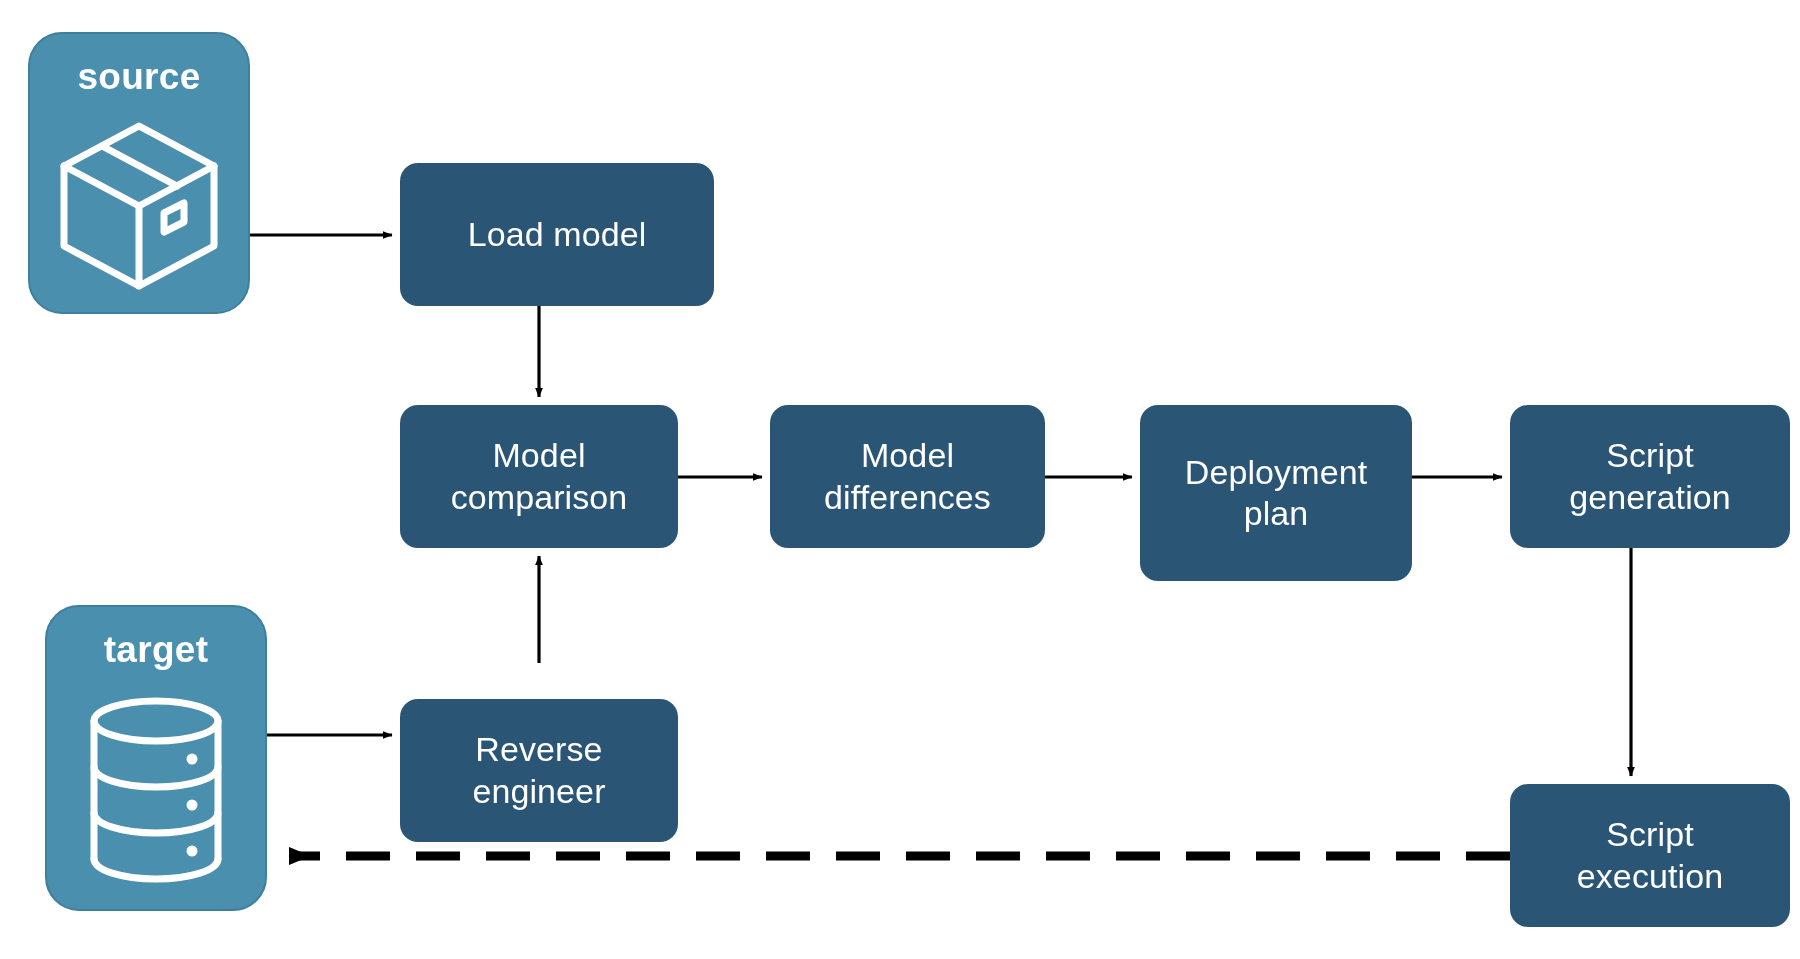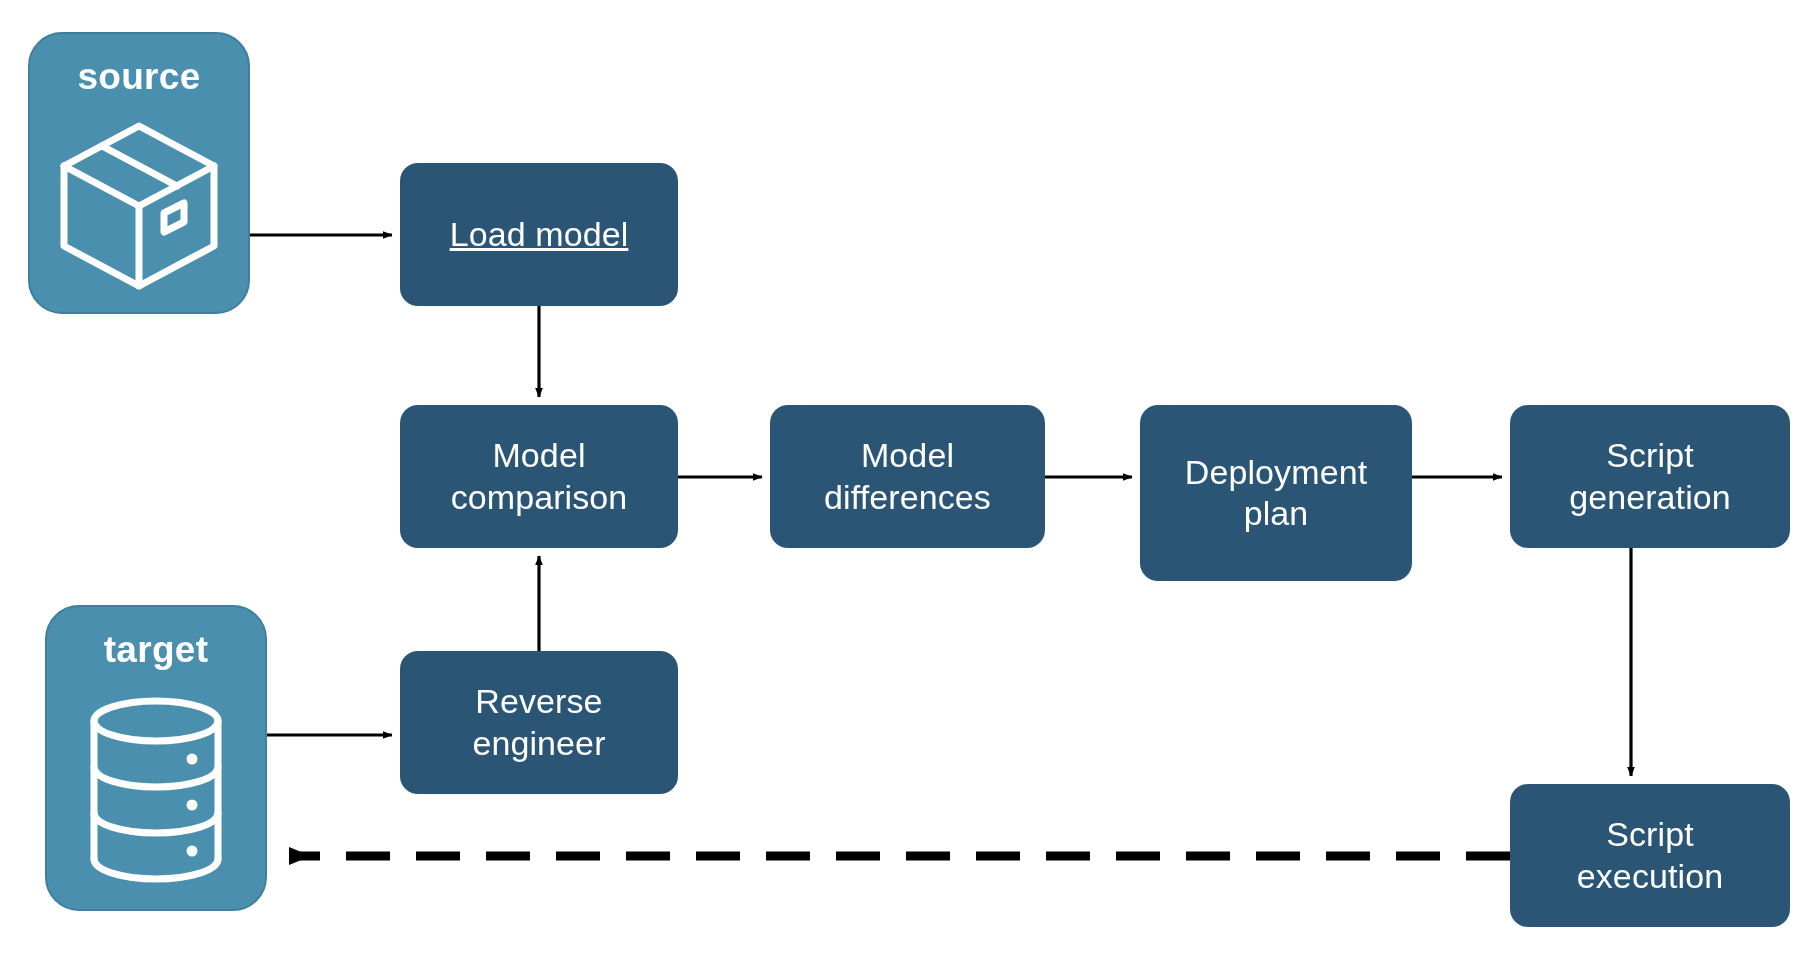--- a/index.html
+++ b/index.html
@@ -127,21 +127,21 @@
         <path d="M13 164 A62 20 0 0 0 137 164"></path>
         <path d="M13 72 A62 20 0 0 0 137 72"></path>
         <path d="M13 118 A62 20 0 0 0 137 118"></path>
         <circle cx="111" cy="64" r="5.5" fill="#ffffff" stroke="none"></circle>
         <circle cx="111" cy="110" r="5.5" fill="#ffffff" stroke="none"></circle>
         <circle cx="111" cy="156" r="5.5" fill="#ffffff" stroke="none"></circle>
       </svg>
     </div>
   </div>
 
-  <div class="node proc" style="left:400px; top:163px; width:278px; height:143px;text-decoration:underline;">
+  <div class="node proc" style="left:400px; top:163px; width:314px; height:143px;">
     <span class="proc-label">Load model</span>
   </div>
 
   <div class="node proc" style="left:400px; top:405px; width:278px; height:143px;">
     <span class="proc-label">Model
 comparison</span>
   </div>
 
   <div class="node proc" style="left:770px; top:405px; width:275px; height:143px;">
     <span class="proc-label">Model
@@ -151,21 +151,21 @@
   <div class="node proc" style="left:1140px; top:405px; width:272px; height:176px;">
     <span class="proc-label">Deployment
 plan</span>
   </div>
 
   <div class="node proc" style="left:1510px; top:405px; width:280px; height:143px;">
     <span class="proc-label">Script
 generation</span>
   </div>
 
-  <div class="node proc" style="left:400px; top:651px; width:278px; height:143px;">
+  <div class="node proc" style="left:400px; top:699px; width:278px; height:143px;">
     <span class="proc-label">Reverse
 engineer</span>
   </div>
 
   <div class="node proc" style="left:1510px; top:784px; width:280px; height:143px;">
     <span class="proc-label">Script
 execution</span>
   </div>
 
 </div>

